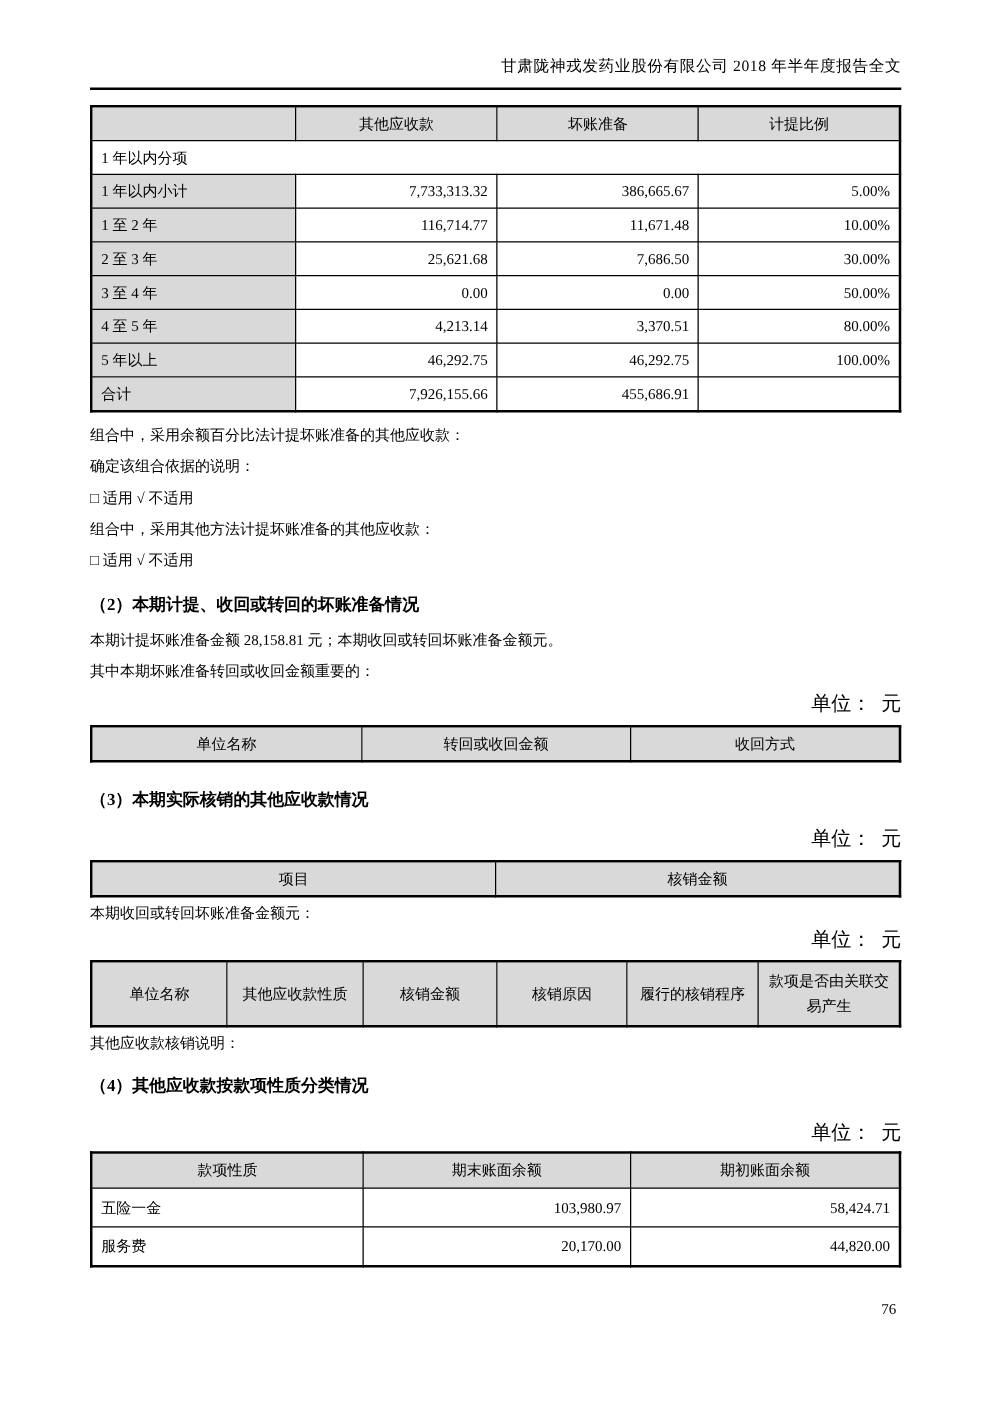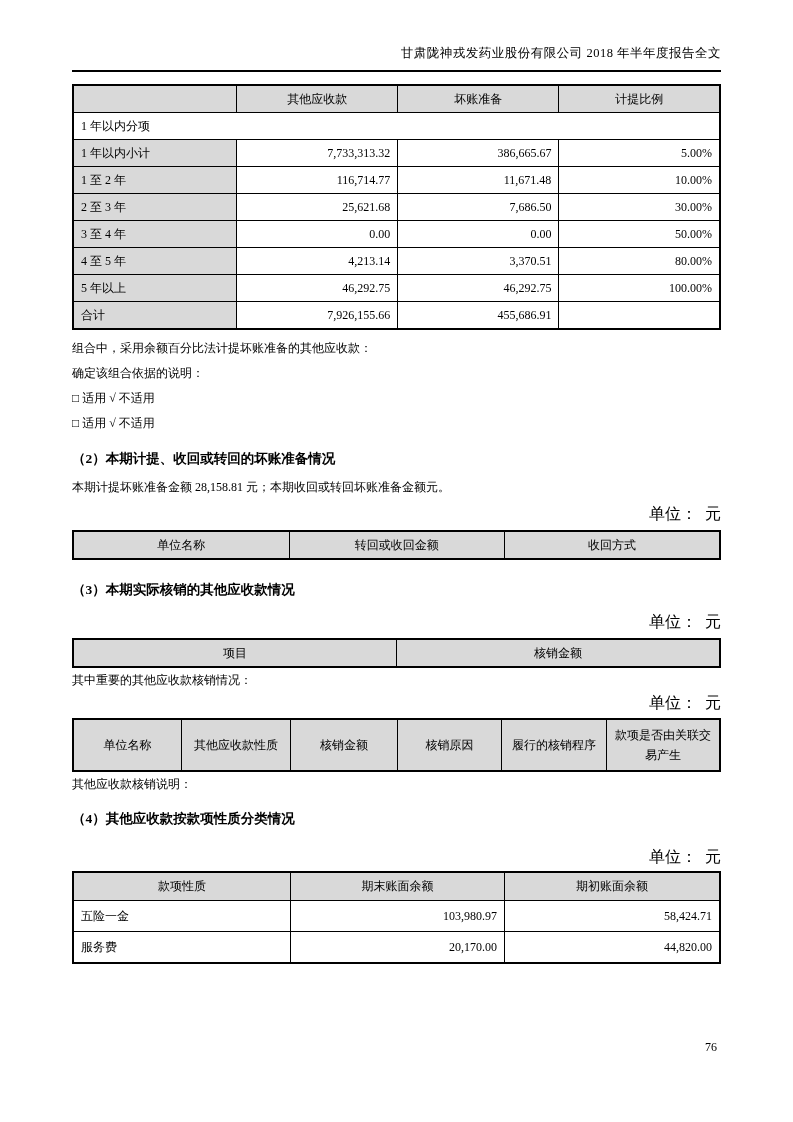--- a/index.html
+++ b/index.html
@@ -131,25 +131,27 @@
       <td class="num">455,686.91</td>
       <td class="num"></td>
     </tr>
   </tbody>
     </table>
 
   <div class="notes">
     <div>组合中，采用余额百分比法计提坏账准备的其他应收款：</div>
     <div>确定该组合依据的说明：</div>
     <div>□ 适用 √ 不适用</div>
+    <div>组合中，采用其他方法计提坏账准备的其他应收款：</div>
     <div>□ 适用 √ 不适用</div>
   </div>
 
   <div class="sec-title sec2-title">（2）本期计提、收回或转回的坏账准备情况</div>
   <div class="para">本期计提坏账准备金额 28,158.81 元；本期收回或转回坏账准备金额元。</div>
+  <div class="para">其中本期坏账准备转回或收回金额重要的：</div>
   <div class="unit unit1">单位：  元</div>
 
   <table class="t2">
     <colgroup>
         <col style="width:33.4%">
         <col style="width:33.3%">
         <col style="width:33.3%">
       </colgroup>
     <tbody>
         <tr class="hdr">
@@ -169,21 +171,21 @@
         <col style="width:50%">
       </colgroup>
     <tbody>
         <tr class="hdr">
       <td>项目</td>
       <td>核销金额</td>
     </tr>
   </tbody>
     </table>
 
-  <div class="para">其中重要的其他应收款核销情况：</div>
+  <div class="para">本期收回或转回坏账准备金额元：</div>
   <div class="unit unit3">单位：  元</div>
 
   <table class="t4">
     <colgroup>
         <col style="width:16.8%">
         <col style="width:16.8%">
         <col style="width:16.6%">
         <col style="width:16.0%">
         <col style="width:16.3%">
         <col style="width:17.5%">

